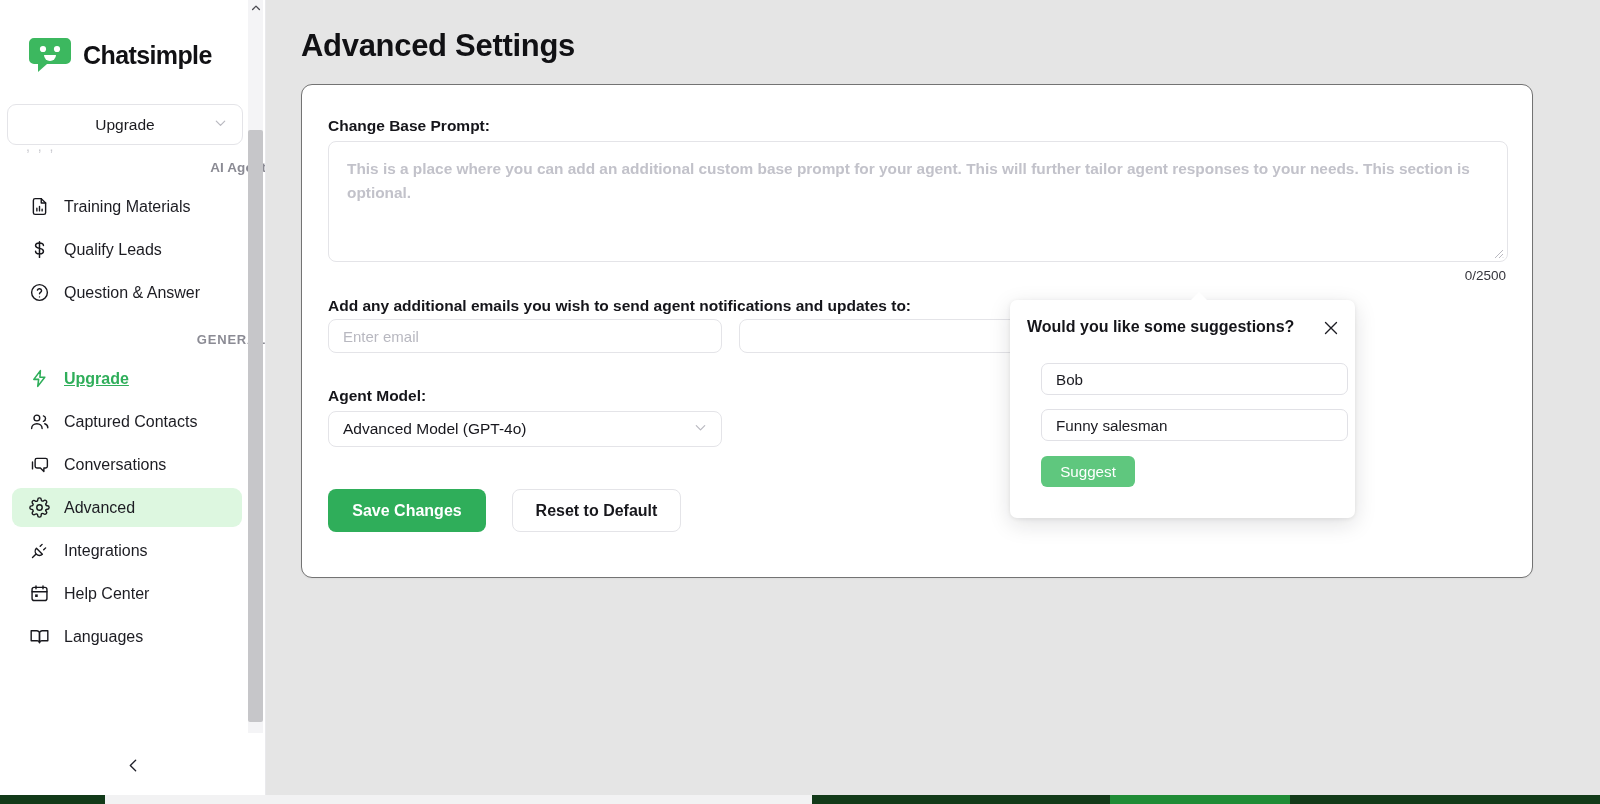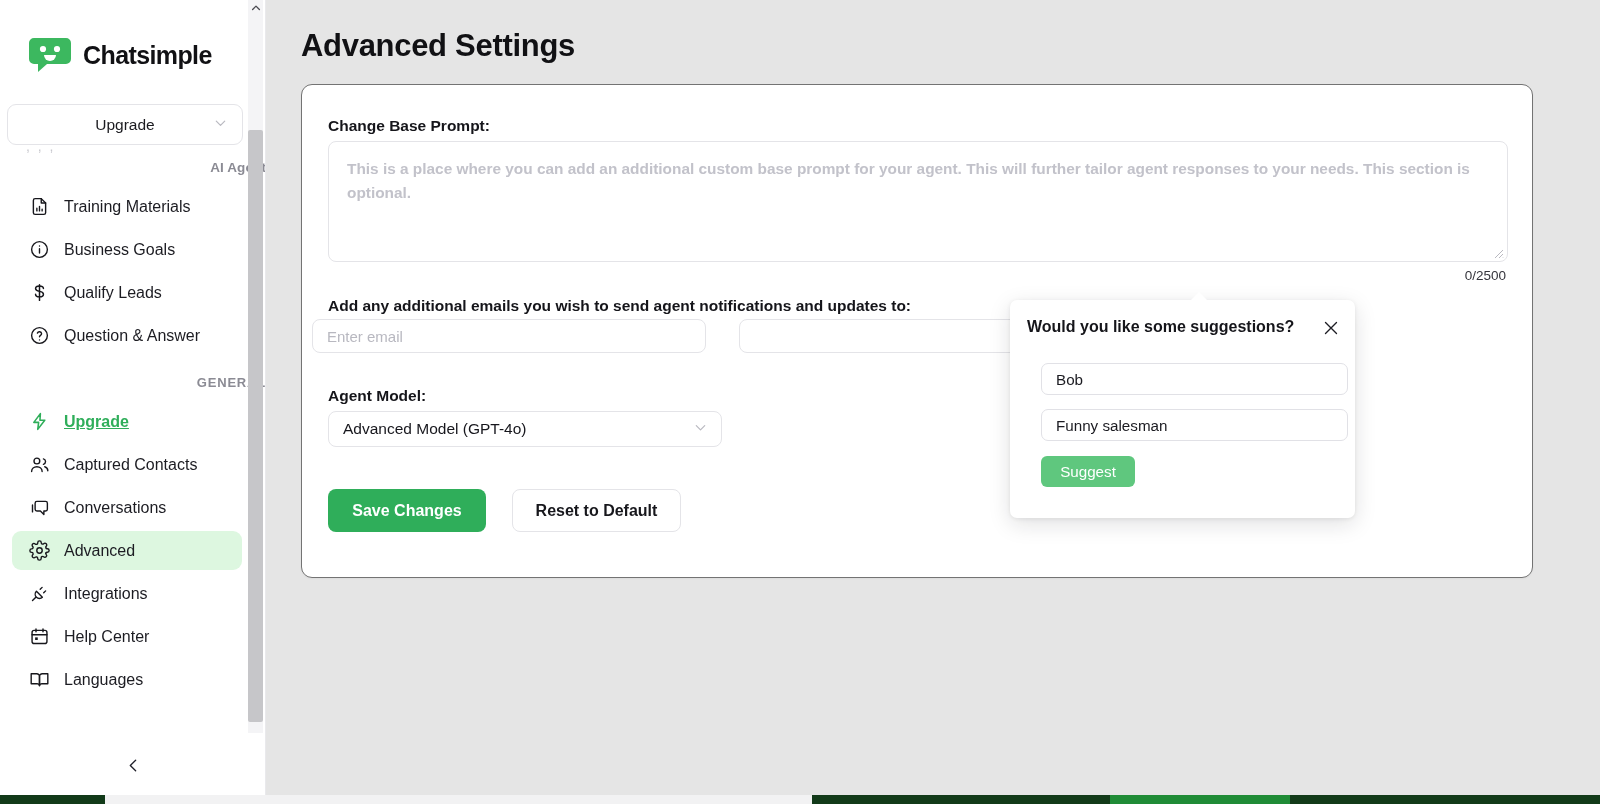--- a/index.html
+++ b/index.html
@@ -131,21 +131,21 @@
   .resize-grip {
     position: absolute; right: 3px; bottom: 3px; width: 13px; height: 13px;
     color: #b9b9c0;
   }
   .char-count {
     position: absolute; right: 26px; top: 183px;
     font-size: 13.5px; color: #35353c;
   }
   .lbl-emails { position: absolute; left: 26px; top: 212px; white-space: nowrap; }
   .email-input {
-    position: absolute; left: 10px; top: 234px;
+    position: absolute; left: 26px; top: 234px;
     width: 394px; height: 34px;
     border: 1px solid #e4e4e8; border-radius: 8px;
     background: #fff; padding: 0 14px;
     display: flex; align-items: center;
     font-size: 15px; color: #b8b8c0;
   }
   .email-input2 {
     position: absolute; left: 437px; top: 234px;
     width: 394px; height: 34px;
     border: 1px solid #e4e4e8; border-radius: 8px;
@@ -261,29 +261,20 @@
         <span class="ic">
           <svg viewBox="0 0 24 24" width="21" height="21" fill="none" stroke="currentColor" stroke-width="1.6" stroke-linecap="round" stroke-linejoin="round">
             <path d="M14 3H7a2 2 0 0 0-2 2v14a2 2 0 0 0 2 2h10a2 2 0 0 0 2-2V8z"></path>
               <path d="M14 3v5h5"></path>
             <path d="M9 17v-3M12 17v-5M15 17v-2"></path>
           </svg>
         </span>
         <span>Training Materials</span>
       </div>
 
-      <div class="nav-item">
-        <span class="ic">
-          <svg viewBox="0 0 24 24" width="21" height="21" fill="none" stroke="currentColor" stroke-width="1.6" stroke-linecap="round">
-              <circle cx="12" cy="12" r="9"></circle>
-              <path d="M12 11v5M12 8h.01"></path>
-            </svg>
-        </span>
-        <span>Business Goals</span>
-      </div>
 
       <div class="nav-item">
         <span class="ic">
           <svg viewBox="0 0 24 24" width="21" height="21" fill="none" stroke="currentColor" stroke-width="1.7" stroke-linecap="round" stroke-linejoin="round">
               <path d="M12 3v18"></path>
               <path d="M16.5 7.5c0-1.7-2-3-4.5-3s-4.5 1.3-4.5 3 2 2.7 4.5 3.2 4.5 1.5 4.5 3.3-2 3-4.5 3-4.5-1.3-4.5-3"></path>
             </svg>
         </span>
         <span>Qualify Leads</span>
       </div>

